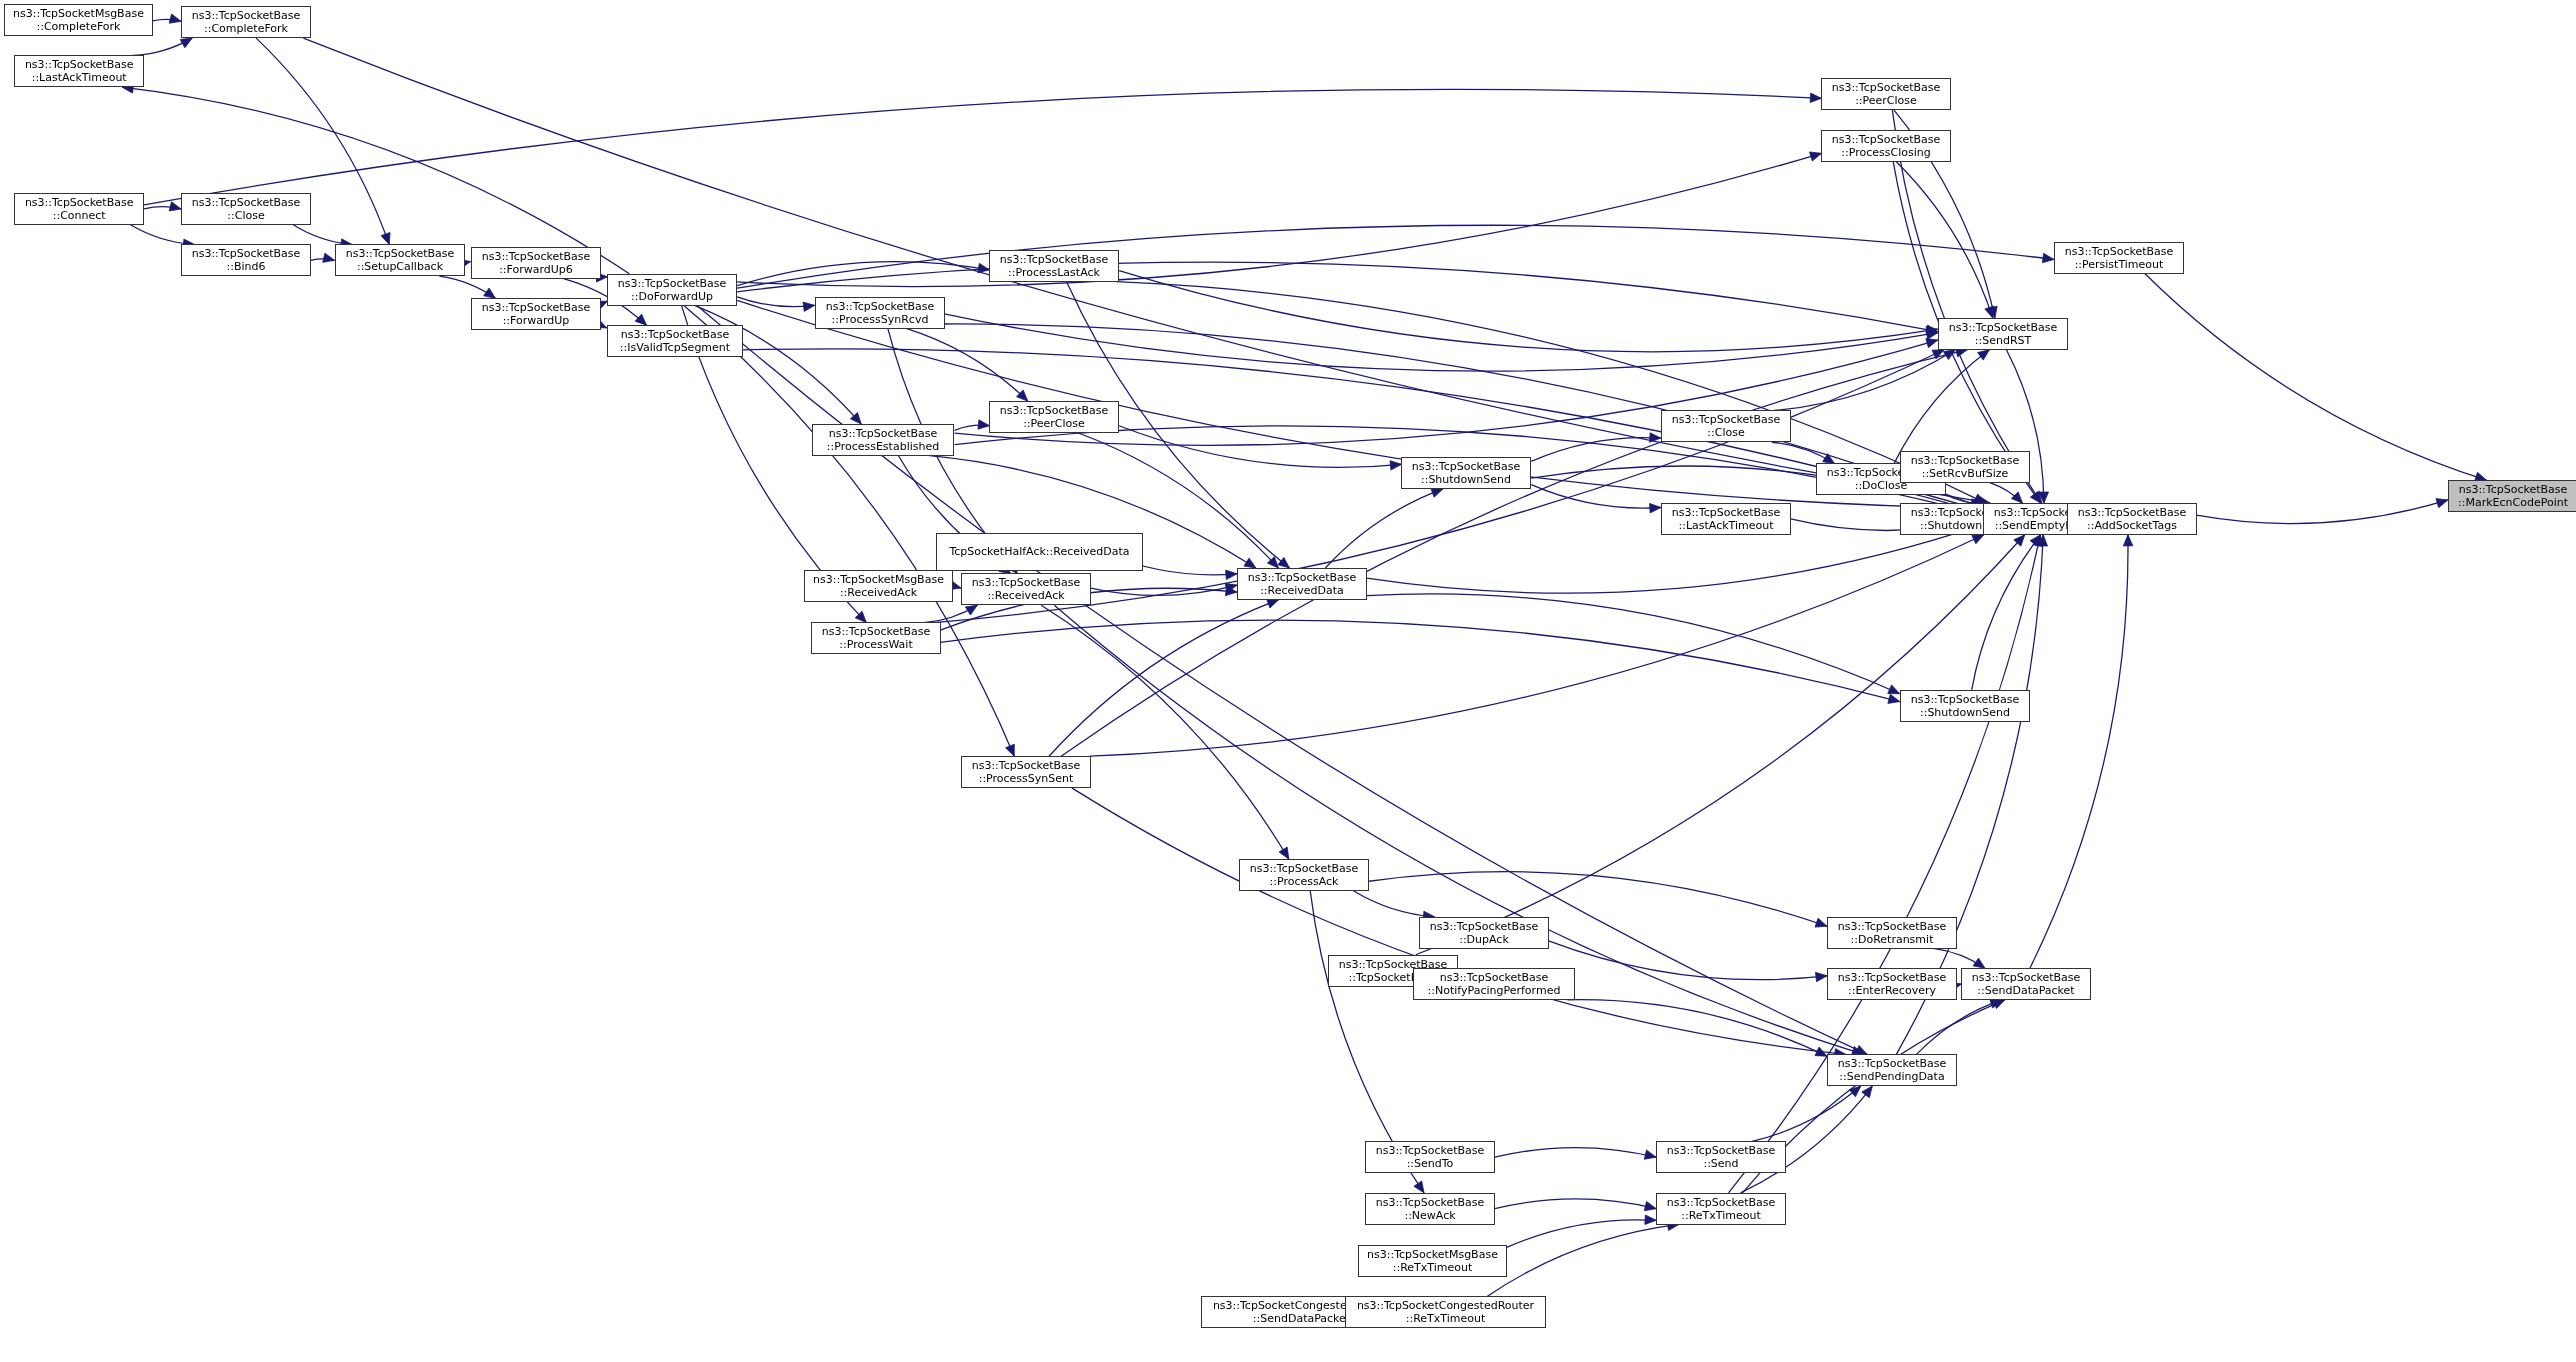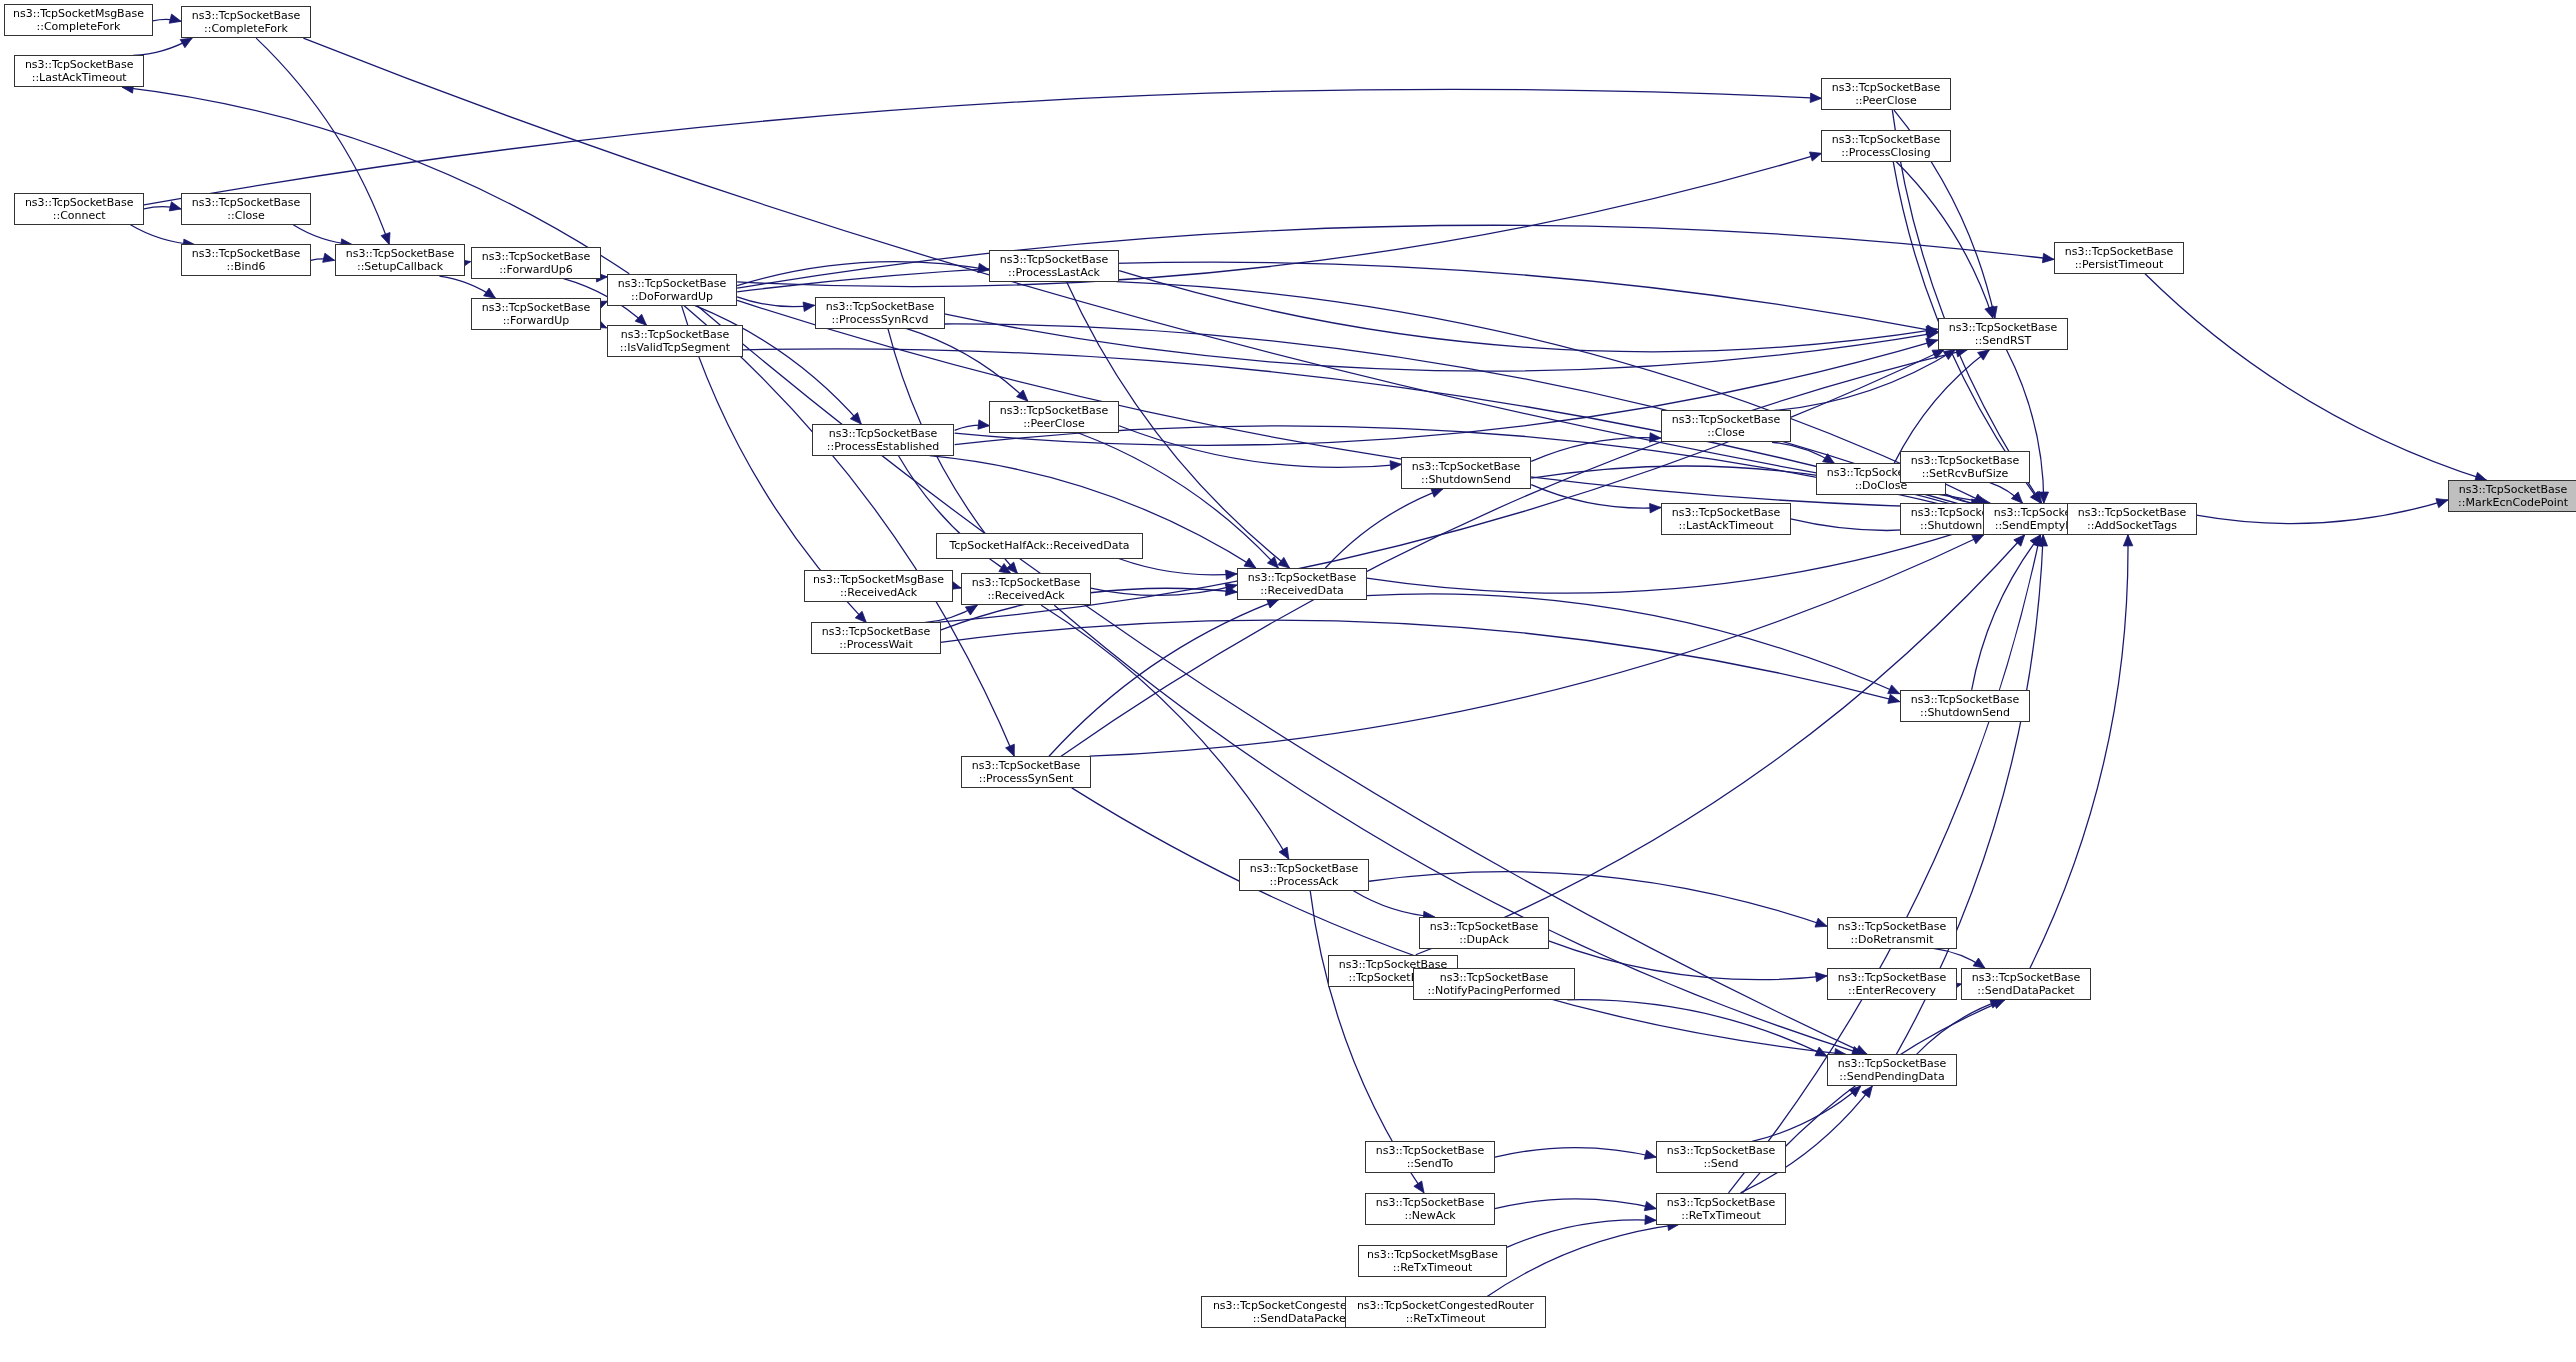--- a/index.html
+++ b/index.html
@@ -269,21 +269,21 @@
       <span>::ProcessLastAck</span>
     </div>
     <div class="node" style="left: 989px; top: 401px; width: 130px; height: 32px;">
       <span>ns3::TcpSocketBase</span>
       <span>::PeerClose</span>
     </div>
     <div class="node" style="left: 812px; top: 424px; width: 142px; height: 32px;">
       <span>ns3::TcpSocketBase</span>
       <span>::ProcessEstablished</span>
     </div>
-    <div class="node" style="left: 936px; top: 533px; width: 207px; height: 26px;">
+    <div class="node" style="left: 936px; top: 533px; width: 207px; height: 38px;">
       <span>TcpSocketHalfAck::ReceivedData</span>
     </div>
     <div class="node" style="left: 804px; top: 570px; width: 149px; height: 32px;">
       <span>ns3::TcpSocketMsgBase</span>
       <span>::ReceivedAck</span>
     </div>
     <div class="node" style="left: 961px; top: 573px; width: 130px; height: 32px;">
       <span>ns3::TcpSocketBase</span>
       <span>::ReceivedAck</span>
     </div>

